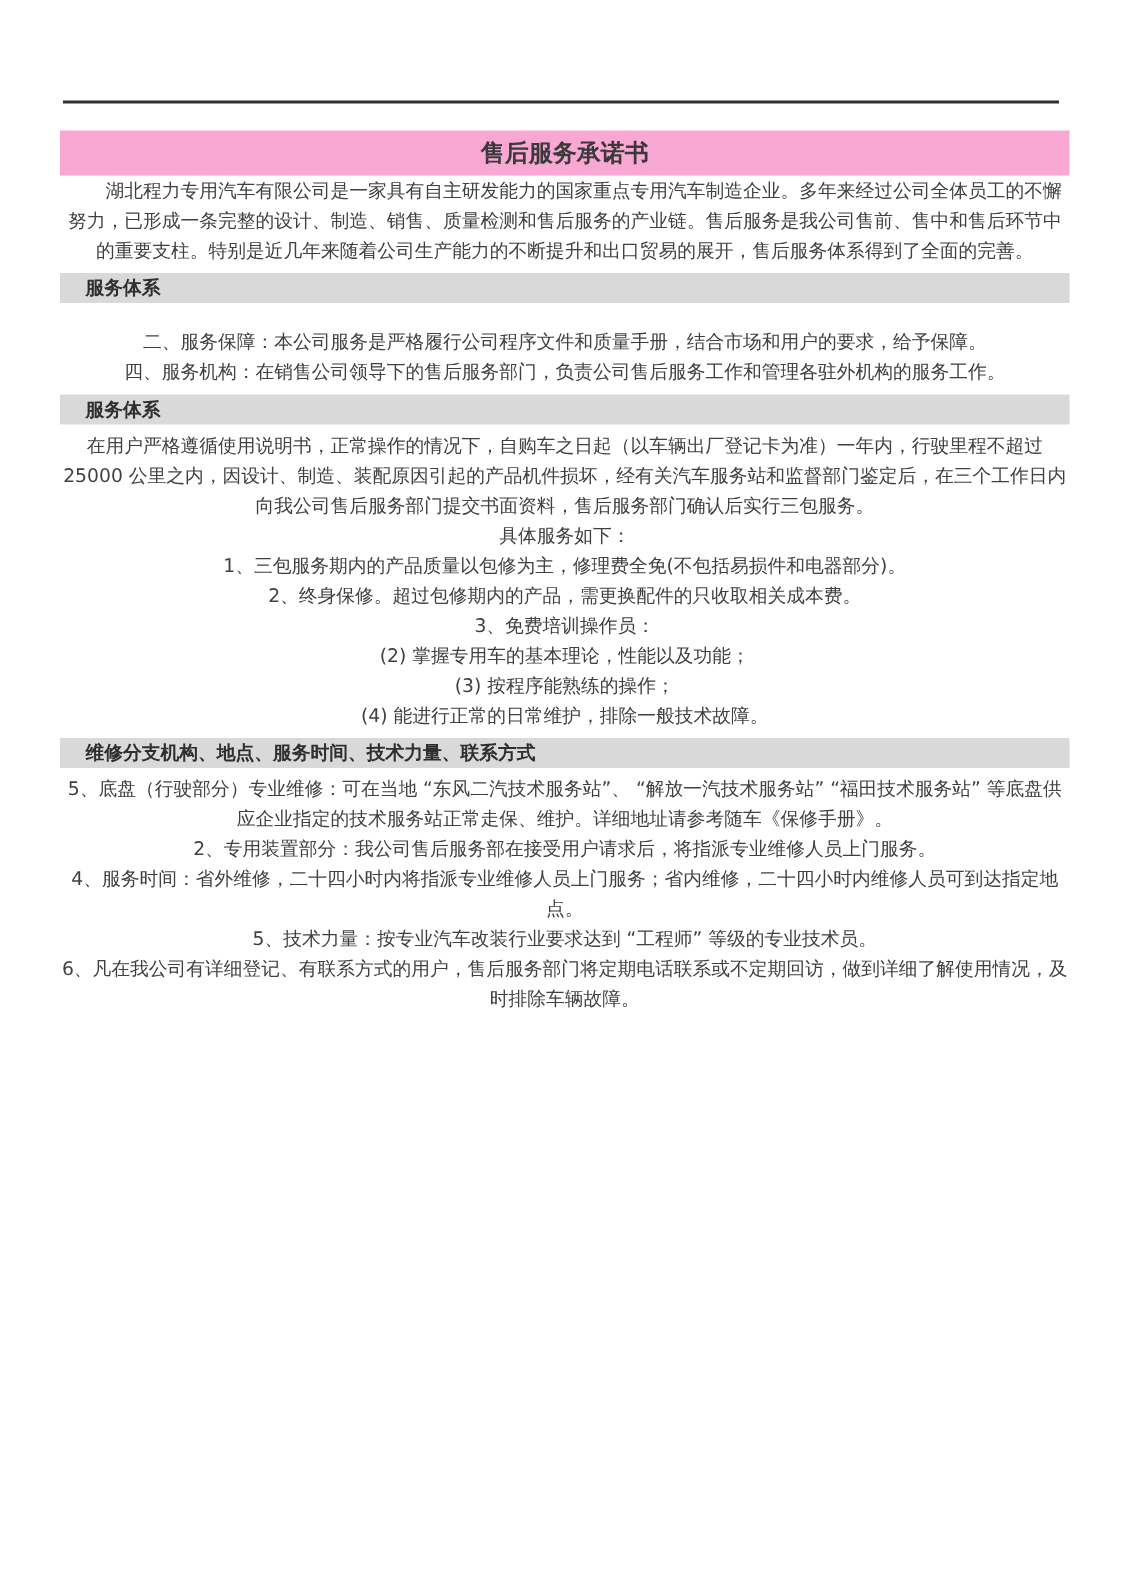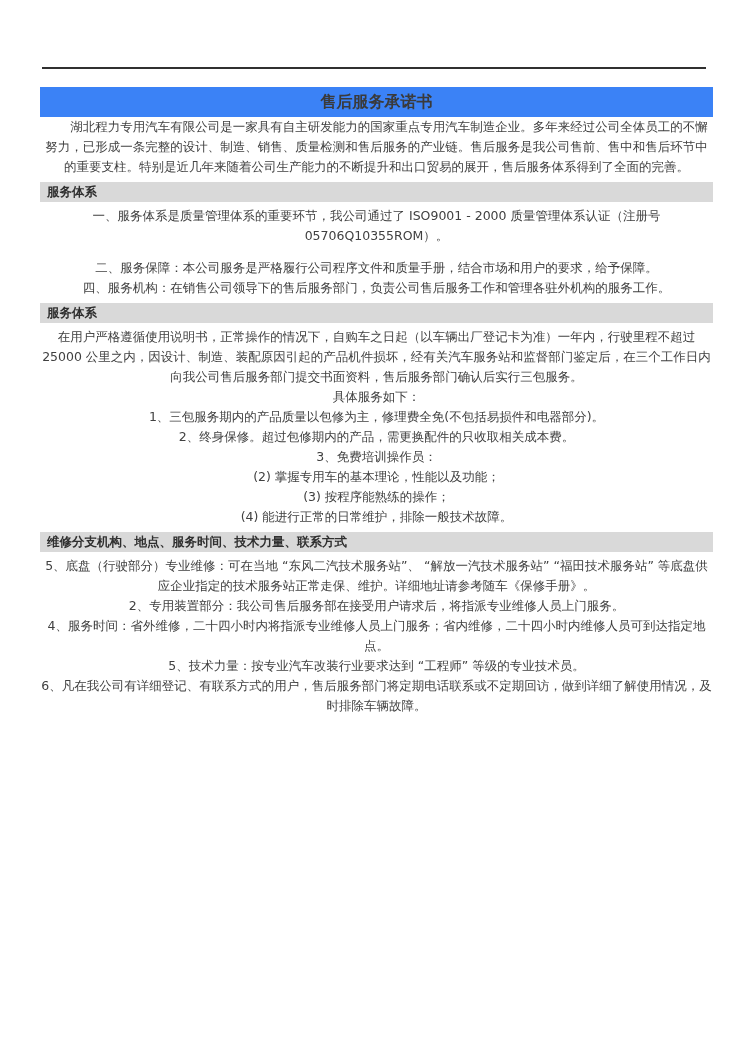--- a/index.html
+++ b/index.html
@@ -24,21 +24,21 @@
   }
   .top-rule {
     height: 0;
     border-top: 2px solid #303030;
     margin: 0 7px 0 2px;
   }
   .title-bar {
     margin-top: 18px;
     height: 30px;
     line-height: 30px;
-    background: #3b82f6;
+    background: #f9a8d4;
     text-align: center;
     font-size: 16px;
     font-weight: bold;
     color: #3a3a3a;
   }
   .body-text {
     font-size: 12.5px;
     line-height: 20px;
     color: #404040;
   }
@@ -47,21 +47,21 @@
     text-indent: 2em;
   }
   .sec-bar {
     margin: 5px 0 4px 0;
     min-height: 20px;
     line-height: 20px;
     background: #d9d9d9;
     font-weight: bold;
     font-size: 12.5px;
     color: #2f2f2f;
-    padding-left: 7px;
+    padding-left: 17px;
   }
   p.line {
     margin: 0;
     text-align: center;
   }
   .gap {
     height: 12px;
   }
 </style>
 </head>
@@ -72,21 +72,20 @@
 
     <div class="top-rule"></div>
 
     <div class="title-bar">
       <span>售后服务承诺书</span>
     </div>
 
     <p class="body-text intro line">湖北程力专用汽车有限公司是一家具有自主研发能力的国家重点专用汽车制造企业。多年来经过公司全体员工的不懈努力，已形成一条完整的设计、制造、销售、质量检测和售后服务的产业链。售后服务是我公司售前、售中和售后环节中的重要支柱。特别是近几年来随着公司生产能力的不断提升和出口贸易的展开，售后服务体系得到了全面的完善。</p>
 
     <div class="sec-bar">服务体系</div>
-    <p class="body-text line">一、服务体系是质量管理体系的重要环节，我公司通过了 ISO9001 - 2000 质量管理体系认证（注册号 05706Q10355ROM）。</p>
     <div class="gap"></div>
     <p class="body-text line">二、服务保障：本公司服务是严格履行公司程序文件和质量手册，结合市场和用户的要求，给予保障。</p>
     <p class="body-text line">四、服务机构：在销售公司领导下的售后服务部门，负责公司售后服务工作和管理各驻外机构的服务工作。</p>
 
     <div class="sec-bar">服务体系</div>
     <p class="body-text line">在用户严格遵循使用说明书，正常操作的情况下，自购车之日起（以车辆出厂登记卡为准）一年内，行驶里程不超过 25000 公里之内，因设计、制造、装配原因引起的产品机件损坏，经有关汽车服务站和监督部门鉴定后，在三个工作日内向我公司售后服务部门提交书面资料，售后服务部门确认后实行三包服务。</p>
     <p class="body-text line">具体服务如下：</p>
     <p class="body-text line">1、三包服务期内的产品质量以包修为主，修理费全免(不包括易损件和电器部分)。</p>
     <p class="body-text line">2、终身保修。超过包修期内的产品，需更换配件的只收取相关成本费。</p>
     <p class="body-text line">3、免费培训操作员：</p>

